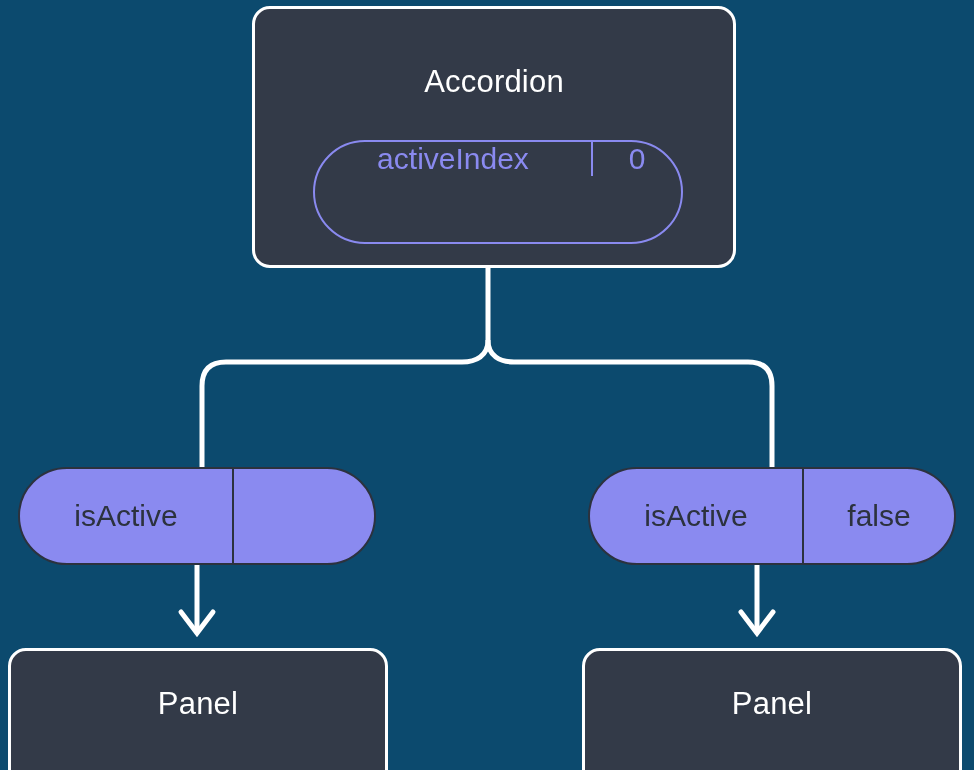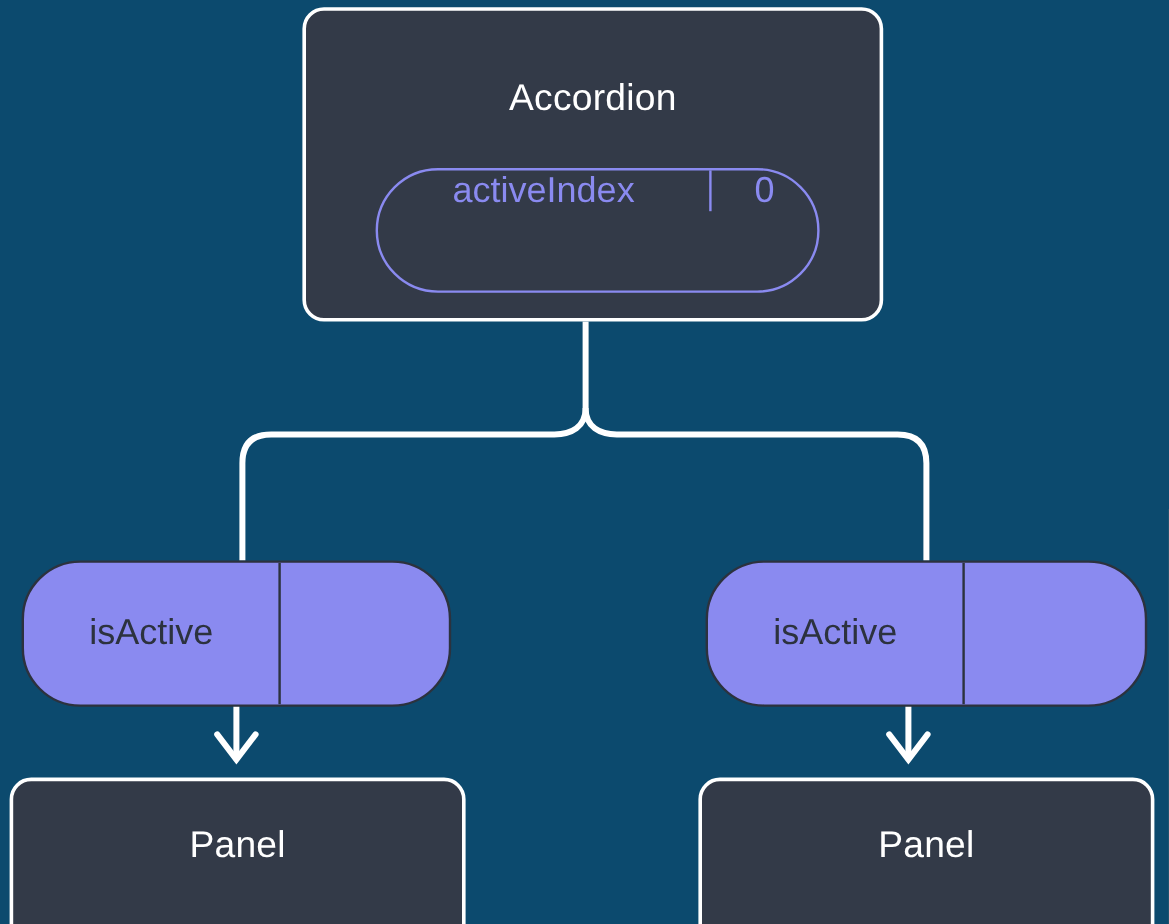--- a/index.html
+++ b/index.html
@@ -85,21 +85,21 @@
     align-items: center;
     justify-content: center;
     color: #8a8af0;
     font-size: 30px;
     white-space: nowrap;
   }
 
   
   .prop-pill {
     position: absolute;
-    height: 122px;
+    height: 98px;
     background: #8a8af0;
     border: 2px solid #2c323e;
     border-radius: 49px;
     box-sizing: border-box;
     display: flex;
     align-items: stretch;
     overflow: hidden;
   }
   .prop-pill .pill-key {
     display: flex;
@@ -192,20 +192,21 @@
       <div class="pill-val">0</div>
     </div>
   </div>
 
   <div class="prop-pill" id="pill-left">
     <div class="pill-key">isActive</div>
   </div>
 
   <div class="prop-pill" id="pill-right">
     <div class="pill-key">isActive</div>
+    <div class="pill-val">false</div>
   </div>
 
   <div class="node-box" id="panel-left-box">
     <div class="node-title" id="panel-left-title">Panel</div>
   </div>
 
   <div class="node-box" id="panel-right-box">
     <div class="node-title" id="panel-right-title">Panel</div>
   </div>
 

